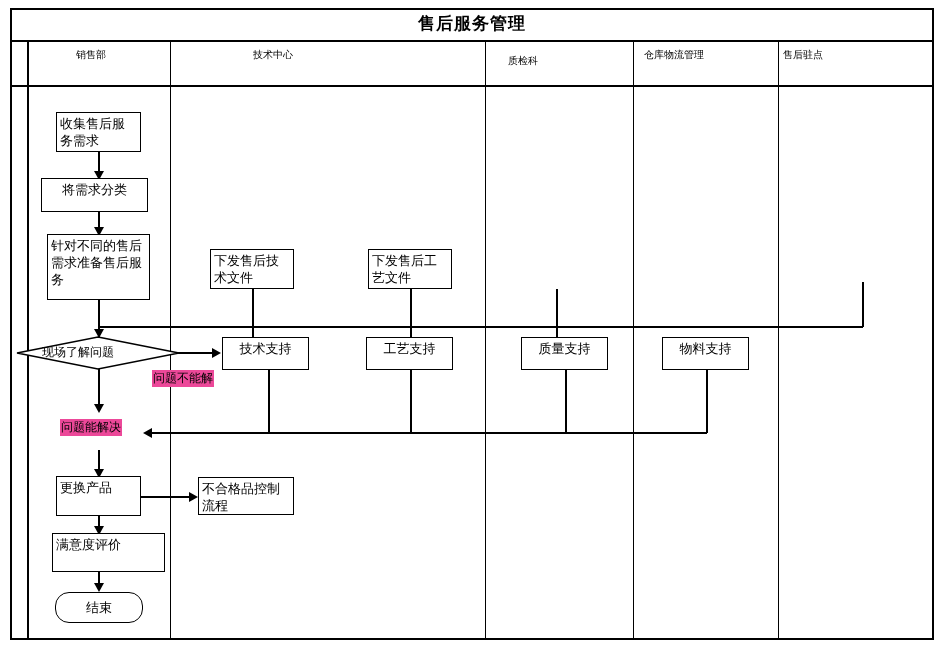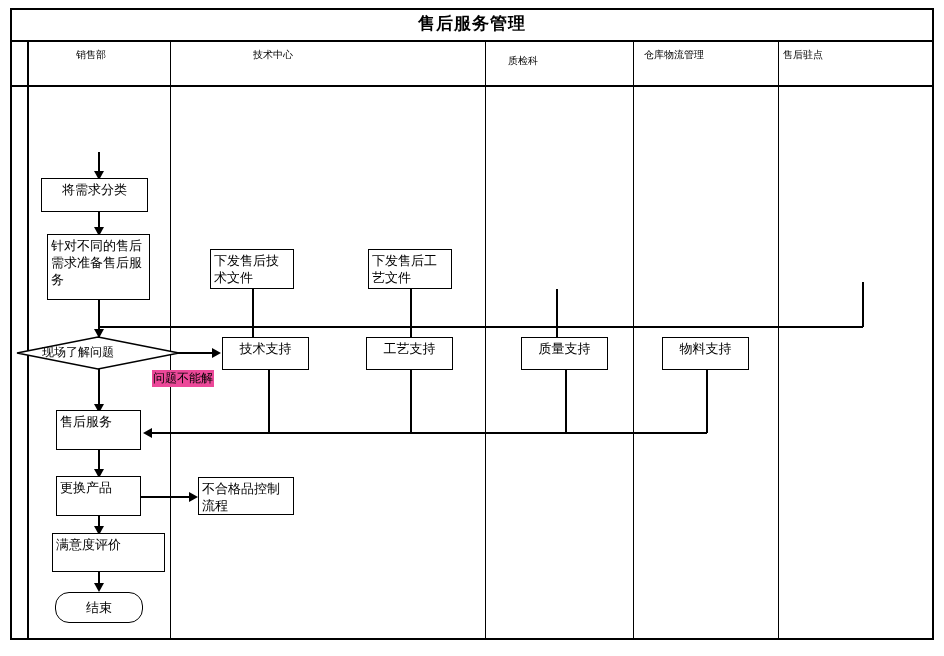--- a/index.html
+++ b/index.html
@@ -168,42 +168,42 @@
 
   <div class="conn h" style="left:141px;top:496px;width:53px;"></div>
   <div class="arrow right" style="left:189px;top:492px;"></div>
 
   <div class="conn v" style="left:98px;top:516px;height:17px;"></div>
   <div class="arrow down" style="left:94px;top:526px;"></div>
 
   <div class="conn v" style="left:98px;top:572px;height:18px;"></div>
   <div class="arrow down" style="left:94px;top:583px;"></div>
 
+  <div class="node" style="left:56px;top:112px;width:85px;height:40px;">
+    <span>收集售后服务需求</span>
+  </div>
 
   <div class="node center" style="left:41px;top:178px;width:107px;height:34px;">
     <span>将需求分类</span>
   </div>
 
   <div class="node" style="left:47px;top:234px;width:103px;height:66px;">
     <span>针对不同的售后需求准备售后服务</span>
   </div>
 
   <div class="diamond-wrap" style="left:16px;top:336px;width:164px;height:34px;">
     <svg width="164" height="34" viewBox="0 0 164 34">
       <polygon points="82,1 163,17 82,33 1,17" fill="#ffffff" stroke="#000000" stroke-width="1.4"></polygon>
     </svg>
     <div class="diamond-label" style="left:26px;top:8px;">现场了解问题</div>
   </div>
 
   <div class="edge-label" style="left:152px;top:332px;">问题不能解</div>
   <div class="edge-label" style="left:60px;top:381px;">问题能解决</div>
 
-  <div class="node" style="left:56px;top:410px;width:85px;height:40px;">
-    <span>售后服务</span>
-  </div>
 
   <div class="node" style="left:56px;top:476px;width:85px;height:40px;">
     <span>更换产品</span>
   </div>
 
   <div class="node" style="left:52px;top:533px;width:113px;height:39px;">
     <span>满意度评价</span>
   </div>
 
   <div class="terminator" style="left:55px;top:592px;width:88px;height:31px;">

